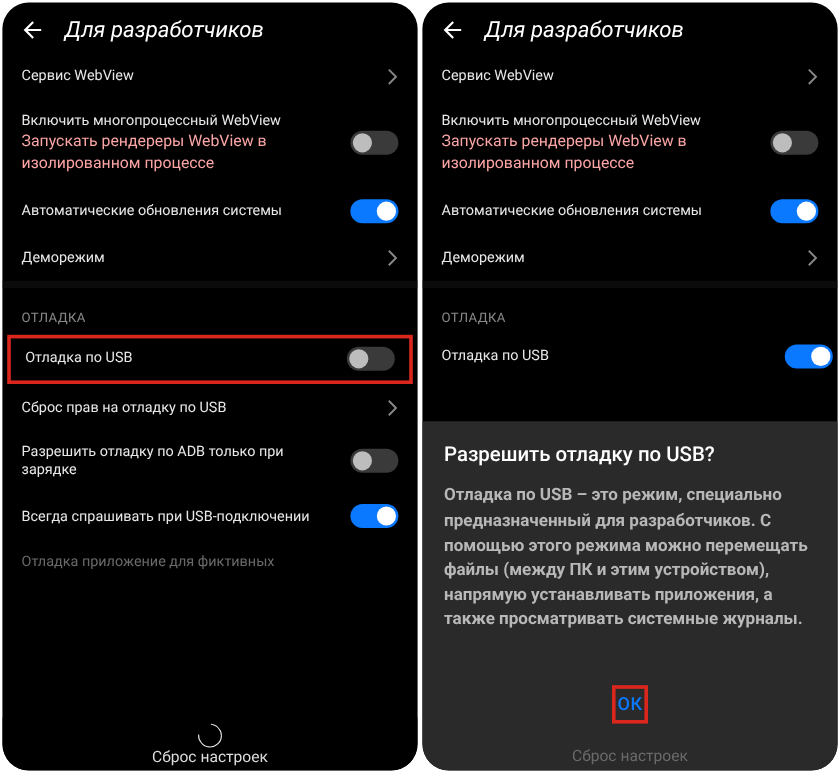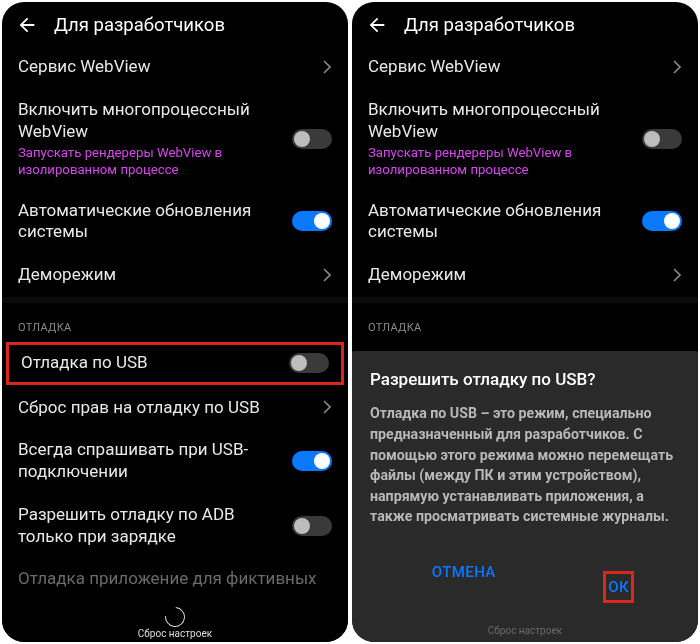--- a/index.html
+++ b/index.html
@@ -20,20 +20,21 @@
     overflow: hidden;
     display: flex;
     flex-direction: column;
     position: relative;
   }
   .header {
     display: flex;
     align-items: flex-end;
     padding: 12px 14px 10px 14px;
     gap: 16px;
+    font-style: italic;
   }
   .back-arrow {
     width: 22px; height: 22px;
     display: flex; align-items: center; justify-content: center;
     cursor: pointer;
   }
   .back-arrow svg { width: 22px; height: 22px; }
   .header-title {
     color: #fff;
     font-size: 18.5px;
@@ -51,25 +52,25 @@
     gap: 10px;
   }
   .item-col {
     flex: 1;
     display: flex;
     flex-direction: column;
     gap: 2px;
   }
   .item-title {
     color: #e8e8e8;
-    font-size: 17px;
+    font-size: 12px;
     line-height: 1.28;
   }
   .item-sub {
-    color: #d946ef;
+    color: #fca5a5;
     font-size: 13.2px;
     line-height: 1.3;
   }
   .chevron {
     width: 10px; height: 16px;
     display: flex; align-items: center; justify-content: center;
   }
   .chevron svg { width: 8px; height: 14px; }
   .toggle {
     width: 40px; height: 20px;
@@ -115,21 +116,21 @@
   .reset-icon {
     width: 20px; height: 20px;
     border: 1.6px solid #ddd;
     border-radius: 50%;
     border-top-color: transparent;
     transform: rotate(-40deg);
     margin-bottom: 1px;
   }
   .reset-label {
     color: #ddd;
-    font-size: 10px;
+    font-size: 13px;
   }
   
   .dialog-backdrop {
     position: absolute;
     left: 0; right: 0; bottom: 0;
     background: #2a2a2a;
     border-top-left-radius: 2px;
     border-top-right-radius: 2px;
     padding: 18px 18px 0 18px;
   }
@@ -240,32 +241,32 @@
         </div>
       <div class="chevron">
           <svg viewBox="0 0 8 14">
             <path d="M1 1l6 6-6 6" stroke="#888" stroke-width="1.6" fill="none"></path>
           </svg>
         </div>
     </div>
 
     <div class="item">
       <div class="item-col">
+          <div class="item-title">Разрешить отладку по ADB только при зарядке</div>
+        </div>
+      <div class="toggle off">
+          <div class="knob"></div>
+        </div>
+    </div>
+
+    <div class="item">
+      <div class="item-col">
           <div class="item-title">Всегда спрашивать при USB-подключении</div>
         </div>
       <div class="toggle on">
-          <div class="knob"></div>
-        </div>
-    </div>
-
-    <div class="item">
-      <div class="item-col">
-          <div class="item-title">Разрешить отладку по ADB только при зарядке</div>
-        </div>
-      <div class="toggle off">
           <div class="knob"></div>
         </div>
     </div>
 
     <div class="item">
       <div class="item-col">
           <div class="item-title faded">Отладка приложение для фиктивных</div>
         </div>
     </div>
   </div>
@@ -340,20 +341,19 @@
           <div class="knob"></div>
         </div>
     </div>
 
   </div>
 
   <div class="dialog-backdrop">
     <div class="dialog-title">Разрешить отладку по USB?</div>
     <div class="dialog-body">Отладка по USB – это режим, специально предназначенный для разработчиков. С помощью этого режима можно перемещать файлы (между ПК и этим устройством), напрямую устанавливать приложения, а также просматривать системные журналы.</div>
     <div class="dialog-actions">
-      <div class="dialog-btn">ОТМЕНА</div>
       <div class="dialog-btn ok-highlight">ОК</div>
     </div>
     <div style="text-align:center; padding-bottom:4px;">
       <span class="reset-label faded">Сброс настроек</span>
     </div>
   </div>
 </div>
 
 </body></html>

